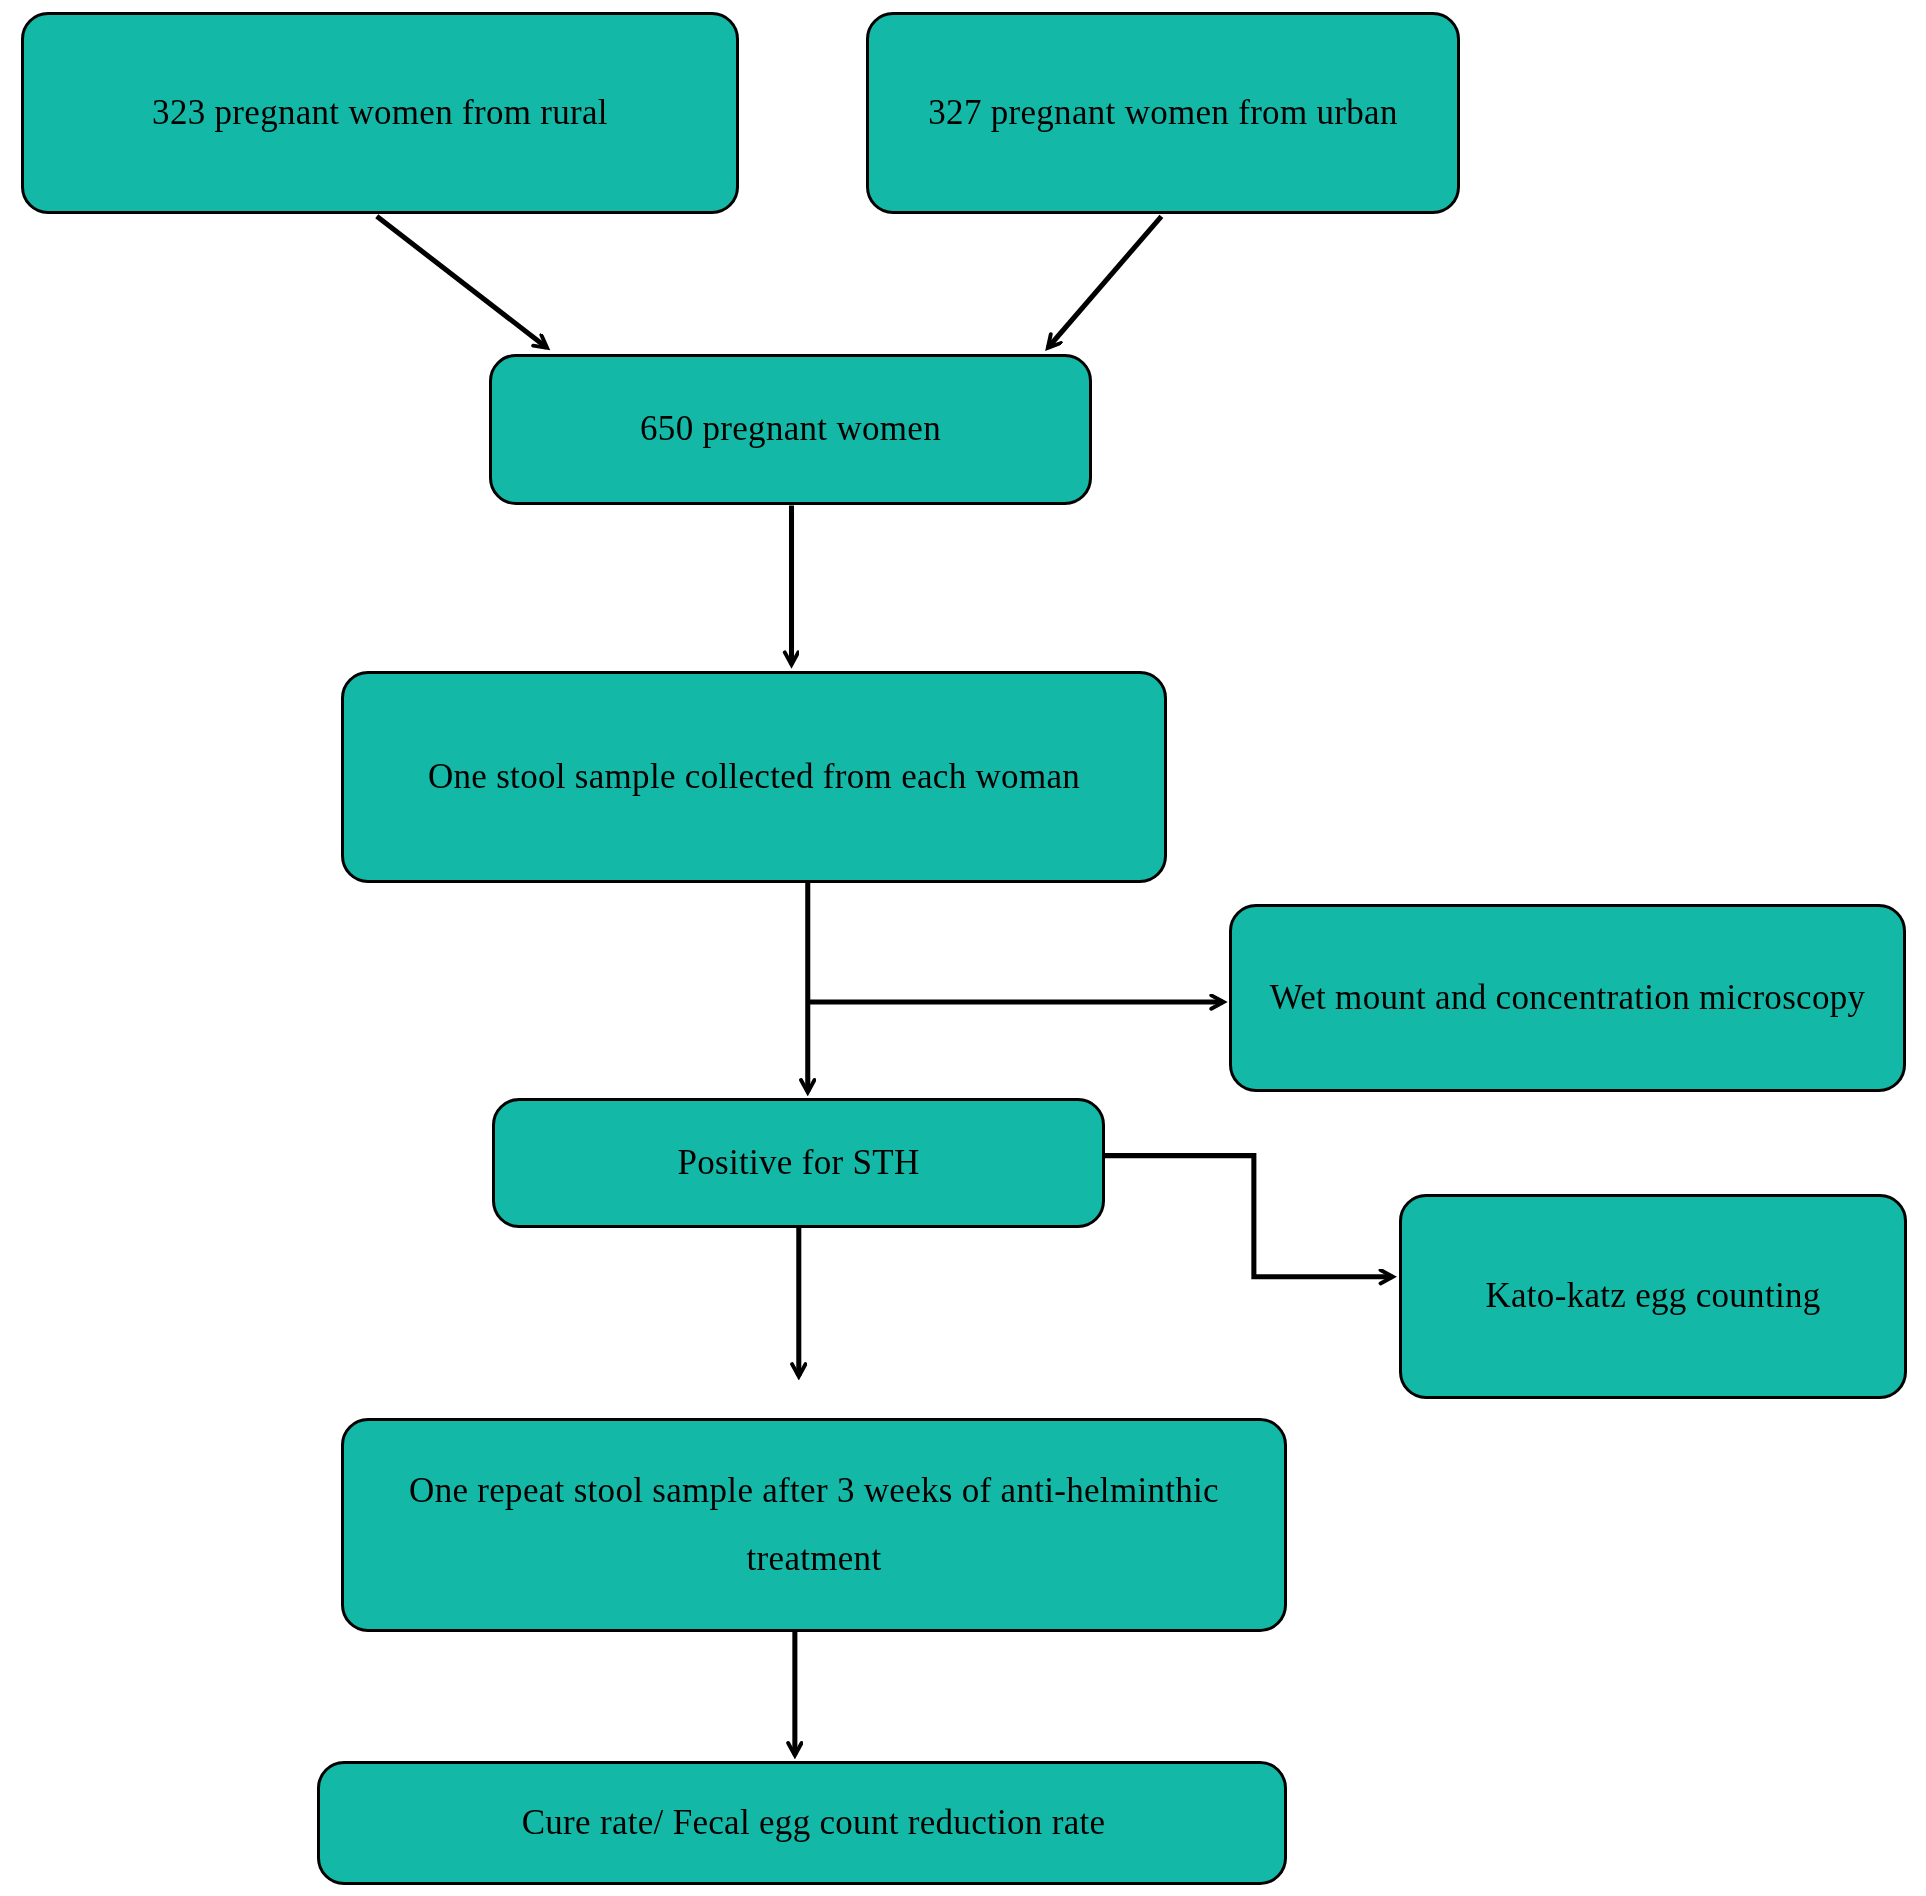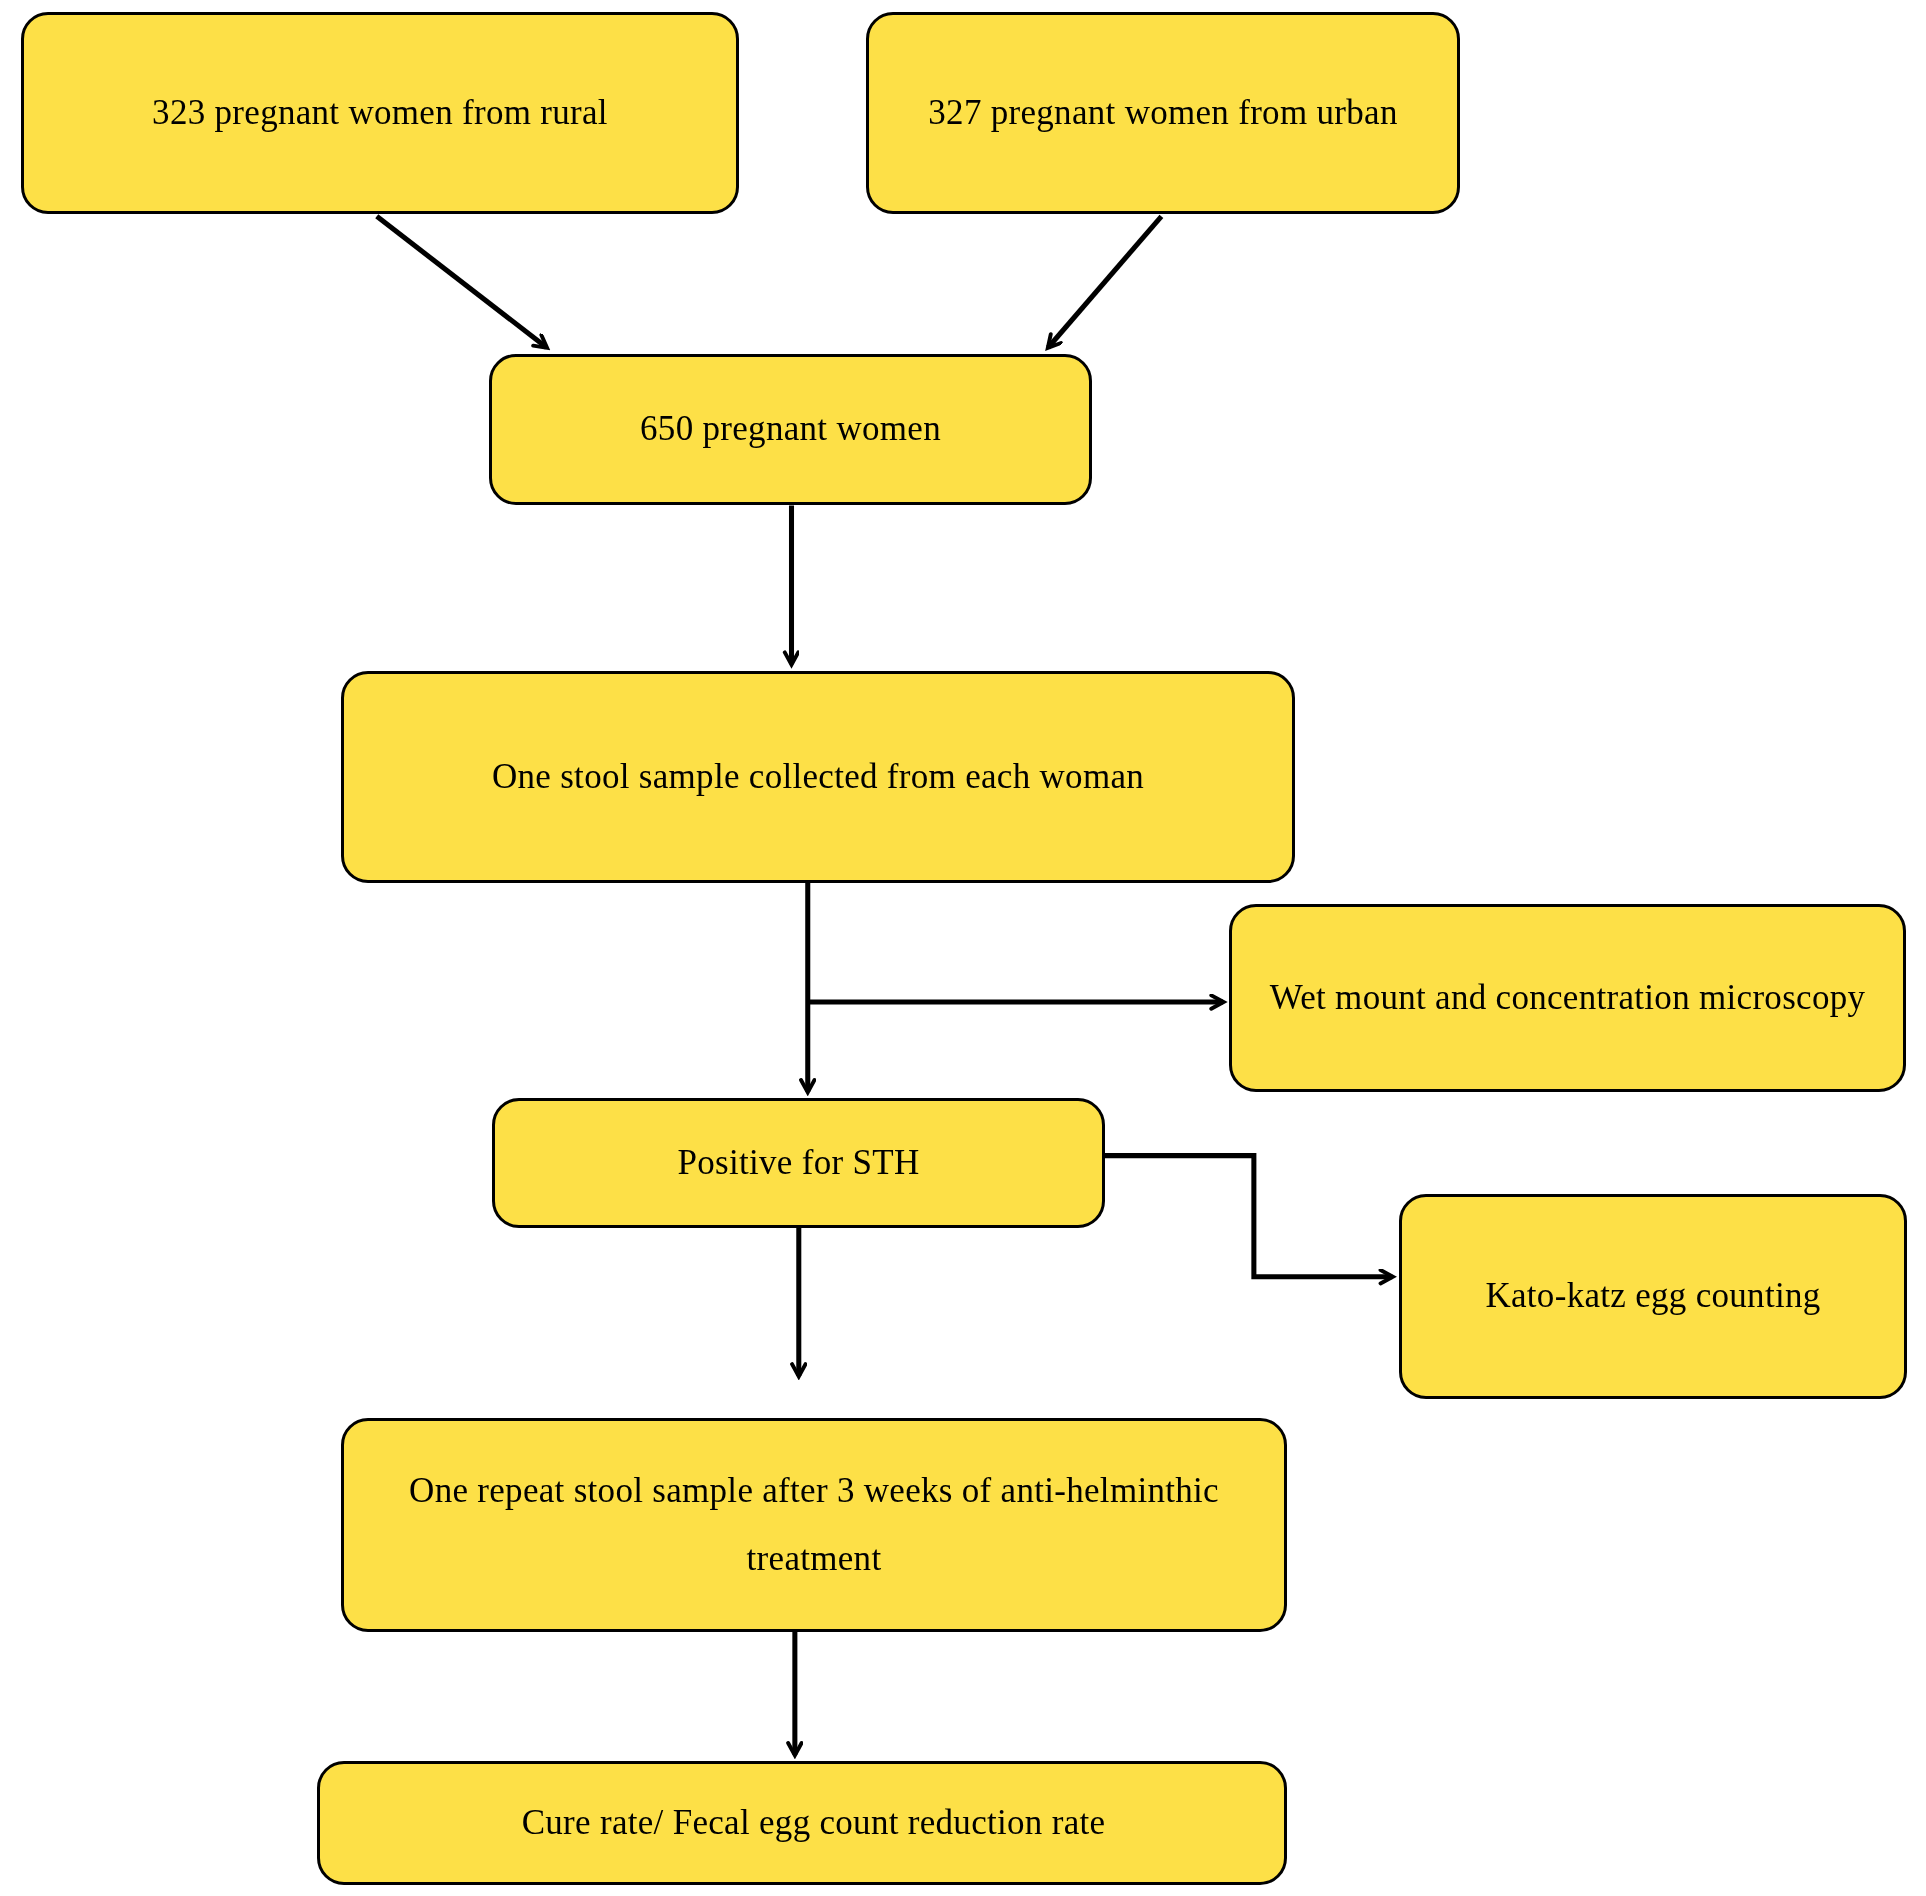--- a/index.html
+++ b/index.html
@@ -20,21 +20,21 @@
   #flow-svg {
     position: absolute;
     top: 0;
     left: 0;
     width: 1926px;
     height: 1896px;
   }
   .node-box {
     position: absolute;
     box-sizing: border-box;
-    background: #fde047;
+    background: #14b8a6;
     border: 3.9px solid #000000;
     border-radius: 27px;
     display: flex;
     align-items: center;
     justify-content: center;
     text-align: center;
     color: #000000;
     font-family: "Liberation Serif", "DejaVu Serif", serif;
     font-size: 35px;
     line-height: 1.95;
@@ -99,21 +99,21 @@
   </div>
 
   <div class="node-box" style="left:866px; top:12.3px; width:594px; height:202px;justify-content:flex-end;">
     <span class="node-label">327 pregnant women from urban</span>
   </div>
 
   <div class="node-box" style="left:489px; top:354px; width:603px; height:151px;justify-content:flex-end;">
     <span class="node-label">650 pregnant women</span>
   </div>
 
-  <div class="node-box" style="left:341px; top:671px; width:954px; height:212px;">
+  <div class="node-box" style="left:341px; top:671px; width:826px; height:212px;">
     <span class="node-label">One stool sample collected from each woman</span>
   </div>
 
   <div class="node-box" style="left:1229px; top:904px; width:677px; height:188px;">
     <span class="node-label">Wet mount and concentration microscopy</span>
   </div>
 
   <div class="node-box" style="left:492px; top:1098px; width:613px; height:130px; line-height:1.2;">
     <span class="node-label">Positive for STH</span>
   </div>

